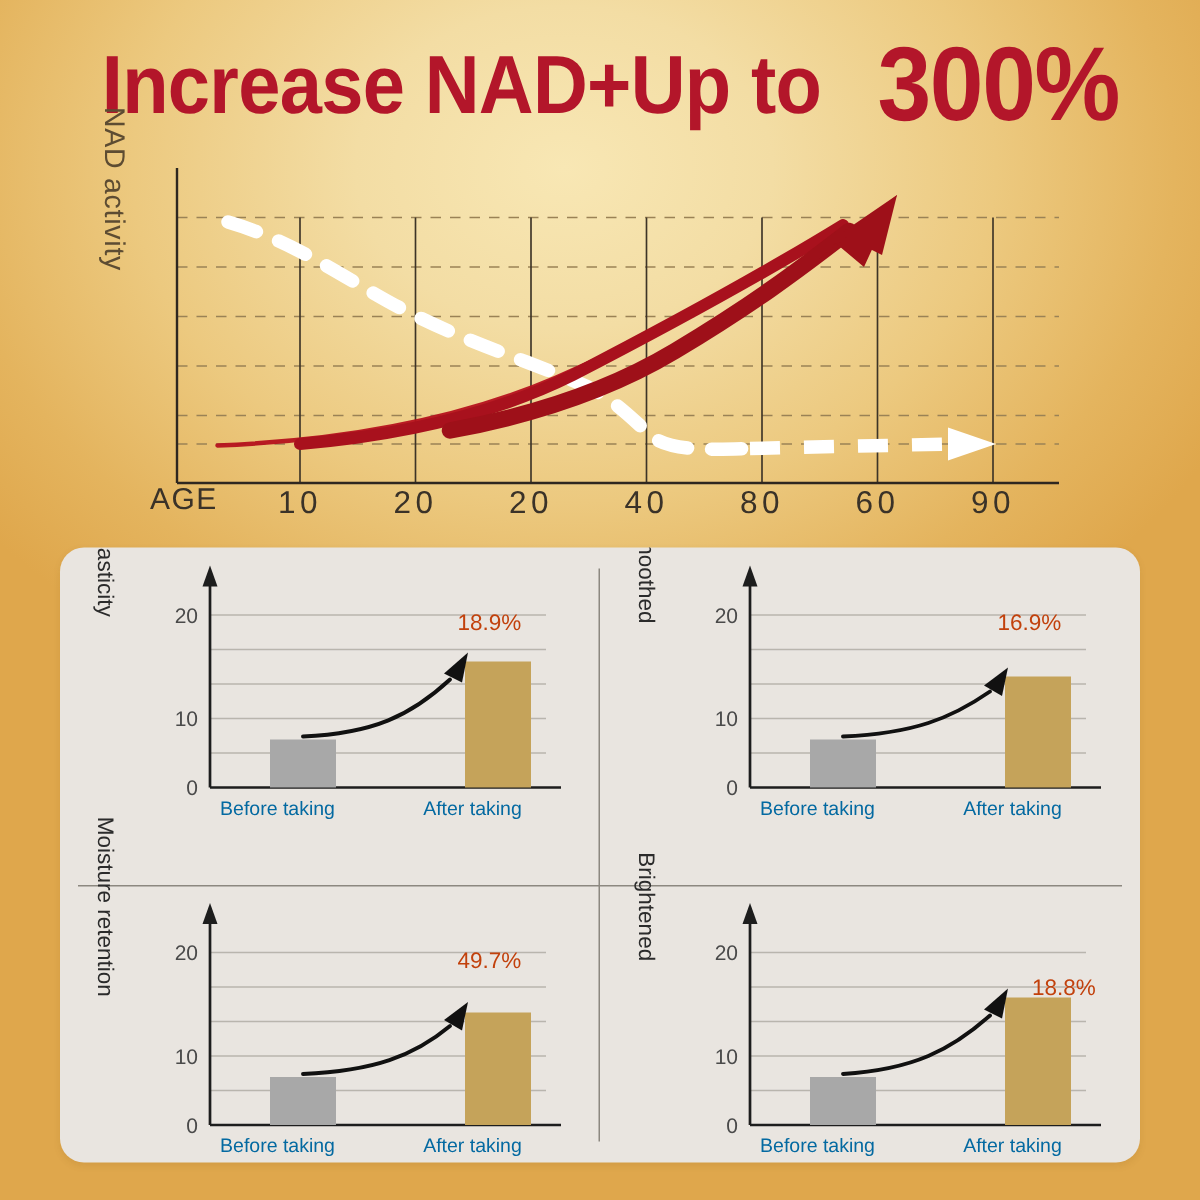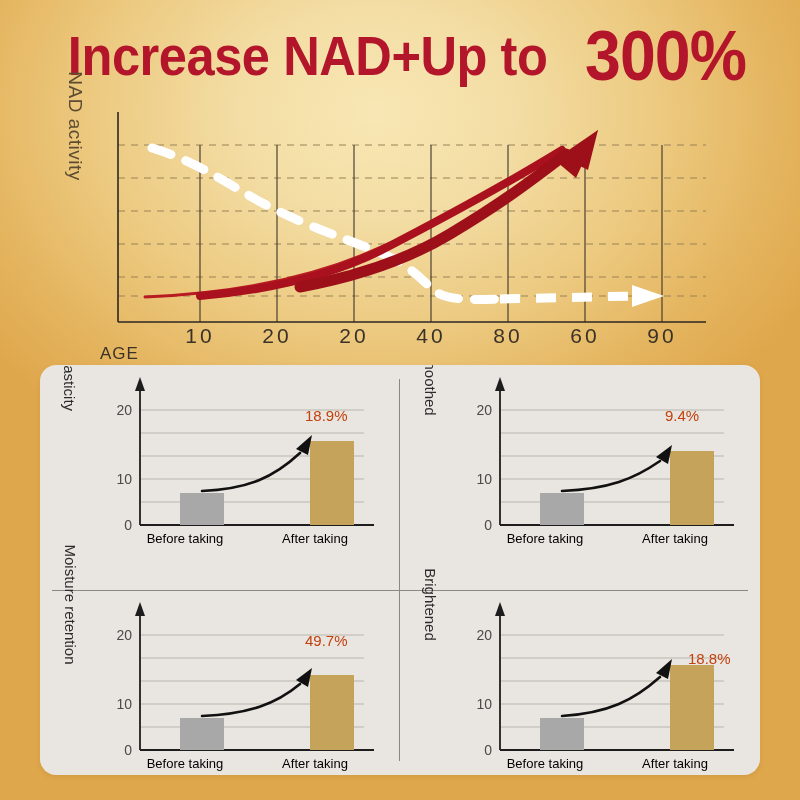--- a/index.html
+++ b/index.html
@@ -68,22 +68,22 @@
     transform: rotate(90deg);
     transform-origin: center;
     white-space: nowrap;
     font-size: 19px;
     color: #5d4c32;
     letter-spacing: 0.5px;
   }
   #nad-agelabel {
     position: absolute;
     left: 100px;
-    top: 344px;
-    font-size: 17px;
+    top: 322px;
+    font-size: 20px;
     color: #3a3228;
     letter-spacing: 1px;
   }
   .nad-xtick {
     position: absolute;
     top: 324px;
     width: 50px;
     margin-left: -25px;
     text-align: center;
     font-size: 21px;
@@ -153,21 +153,21 @@
     top: 0;
   }
   .quad-pct {
     position: absolute;
     font-size: 15px;
     color: #c2410c;
   }
   .quad-cat {
     position: absolute;
     font-size: 13px;
-    color: #000000;
+    color: #0369a1;
     text-align: center;
     width: 110px;
   }
   .tick-lbl {
     font-size: 14px;
     fill: #4a4a4a;
     font-family: "Liberation Sans", sans-serif;
   }
 </style>
 </head>
@@ -278,21 +278,21 @@
         <polygon points="66,12 61,26 71,26" fill="#1d1d1d"></polygon>
         <line x1="66" y1="160" x2="300" y2="160" stroke="#1d1d1d" stroke-width="1.8"></line>
         <text class="tick-lbl" x="58" y="165" text-anchor="end">0</text>
         <text class="tick-lbl" x="58" y="119" text-anchor="end">10</text>
         <text class="tick-lbl" x="58" y="50" text-anchor="end">20</text>
         <rect x="106" y="128" width="44" height="32" fill="#a8a8a8"></rect>
         <rect x="236" y="86" width="44" height="74" fill="#c5a35a"></rect>
         <path d="M 128,126 C 175,124 200,114 226,96" fill="none" stroke="#111" stroke-width="2.6" stroke-linecap="round"></path>
         <polygon points="238,80 222,92 234,99" fill="#111"></polygon>
       </svg>
-      <div class="quad-pct" style="left:265px; top:42px;">9.4%</div>
+      <div class="quad-pct" style="left:265px; top:42px;">16.9%</div>
       <div class="quad-cat" style="left:90px; top:166px;">Before taking</div>
       <div class="quad-cat" style="left:220px; top:166px;">After taking</div>
     </div>
 
     <div class="quad quad-bl">
       <div class="quad-ylabel">
         <span>Moisture retention</span>
       </div>
       <svg class="quad-svg" width="326" height="185" viewBox="0 0 326 185">
         <g stroke="#b9b5ae" stroke-width="1">

